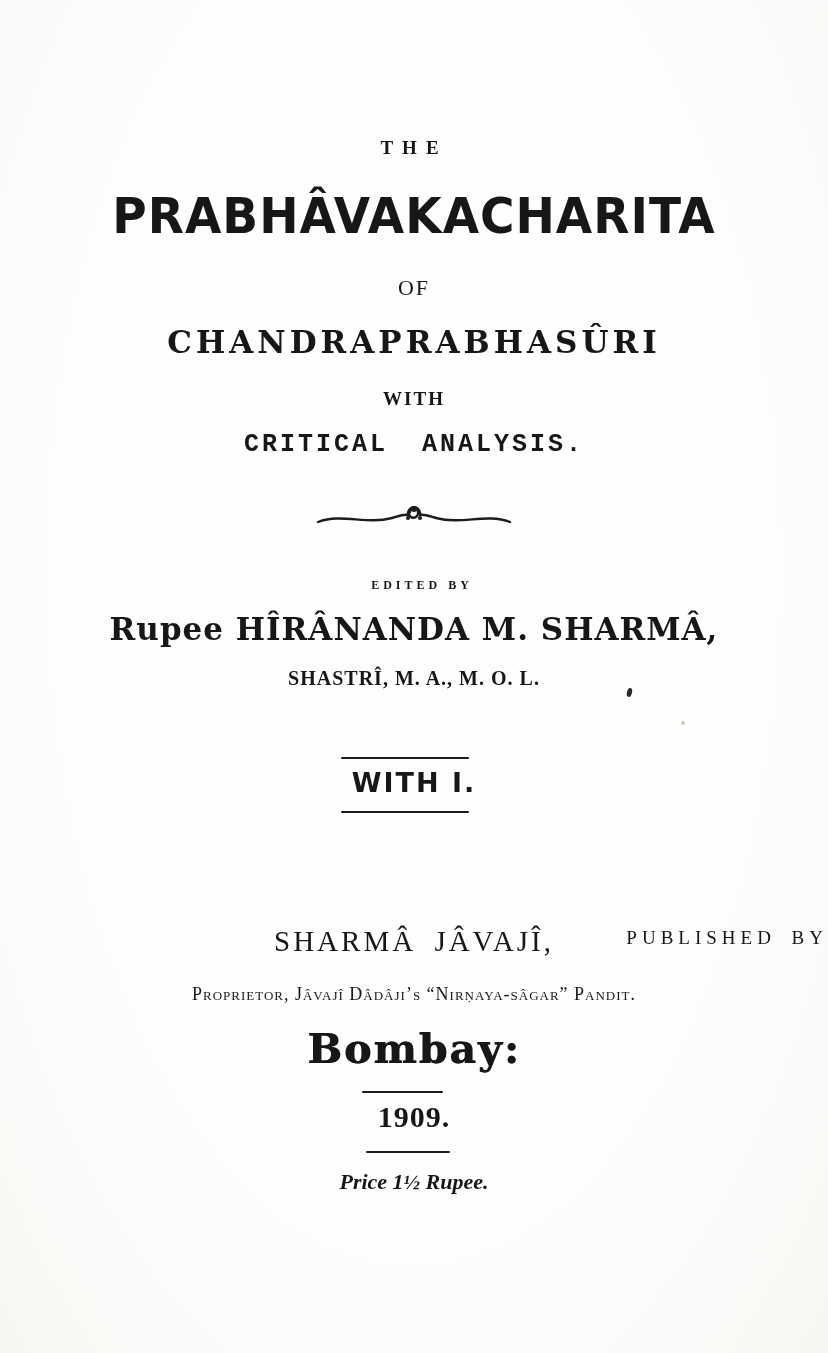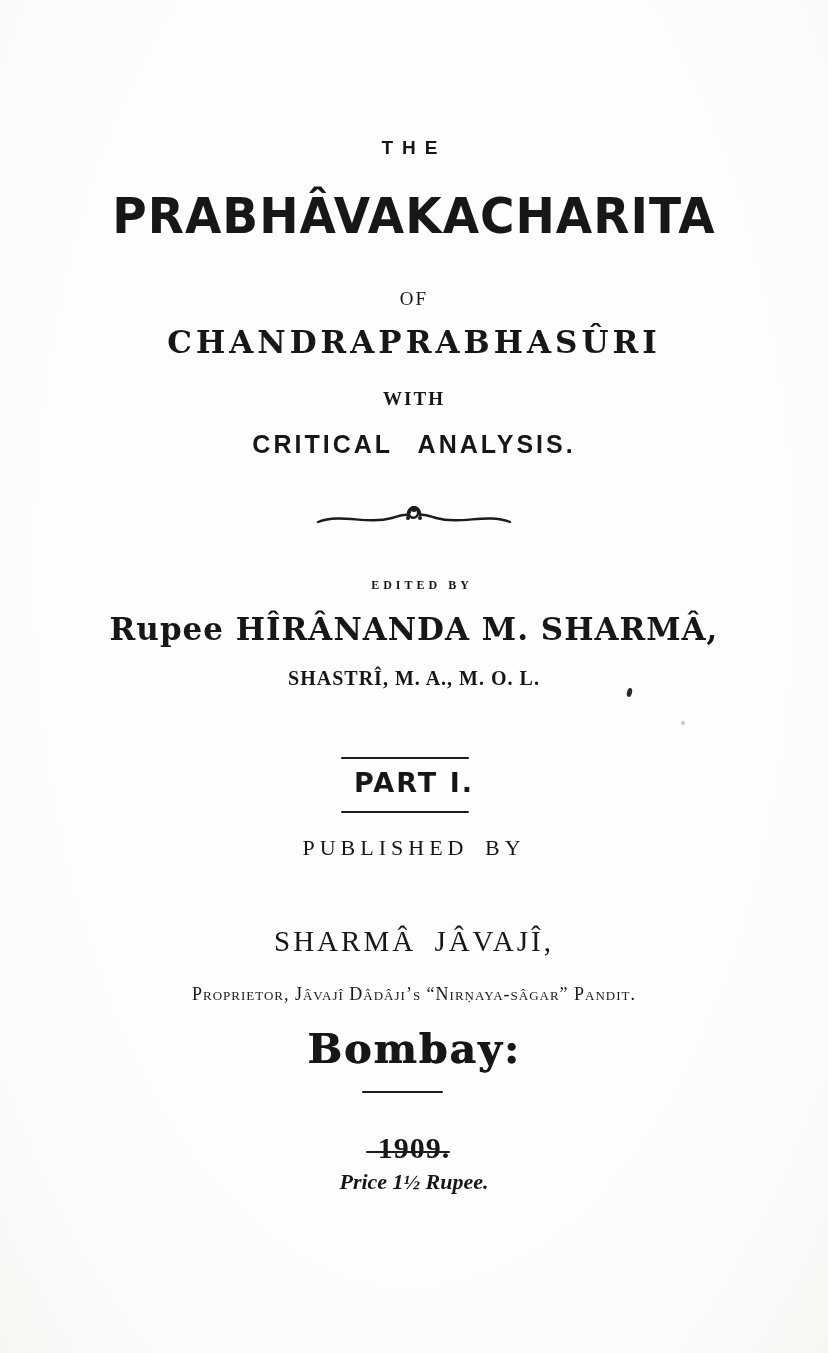--- a/index.html
+++ b/index.html
@@ -14,39 +14,39 @@
     overflow: hidden;
   }
   .line {
     position: absolute;
     left: 0;
     width: 100%;
     text-align: center;
     white-space: nowrap;
     line-height: 1;
   }
-  .series        { top: 138px; font-size: 19px; font-weight: bold; letter-spacing: 9px; font-family: Liberation Sans, sans-serif; }
+  .series        { top: 138px; font-size: 19px; font-weight: bold; letter-spacing: 9px; font-family: Liberation Serif, serif; }
   .title         { top: 192px; font-size: 47px; font-weight: bold; letter-spacing: 1px;
                    font-family: "DejaVu Sans", "Liberation Sans", sans-serif; transform: scaleY(1.04); }
-  .of            { top: 289px; font-size: 19px; letter-spacing: 2px; }
+  .of            { top: 277px; font-size: 22px; letter-spacing: 2px; }
   .subject       { top: 327px; font-size: 31px; font-weight: bold; letter-spacing: 4px; font-family: "DejaVu Serif", serif; }
   .with          { top: 389px; font-size: 19px; font-weight: bold; letter-spacing: 2px; }
-  .subtitle      { top: 432px; font-size: 25px; font-weight: bold; letter-spacing: 3px; word-spacing: 16px; font-family: Liberation Sans, sans-serif; }
+  .subtitle      { top: 432px; font-size: 25px; font-weight: bold; letter-spacing: 3px; word-spacing: 16px; font-family: Liberation Mono, monospace; }
   .ornament      { top: 502px; }
   .edited-by     { top: 579px; font-size: 12px; font-weight: bold; letter-spacing: 4px; padding-left: 8px; }
   .editor        { top: 614px; font-size: 31px; font-weight: bold; letter-spacing: 1px; font-family: "DejaVu Serif", serif; }
   .editor-titles { top: 668px; font-size: 20px; font-weight: bold; letter-spacing: 1px; }
   .part          { top: 769px; font-size: 27px; font-weight: bold; letter-spacing: 2px;
                    font-family: "DejaVu Sans", "Liberation Sans", sans-serif; }
-  .published-by  { top: 837px; font-size: 22px; letter-spacing: 5px; word-spacing: 6px; }
+  .published-by  { top: 928px; font-size: 19px; letter-spacing: 5px; word-spacing: 6px; text-align: right; }
   .publisher     { top: 927px; font-size: 29px; letter-spacing: 3px; word-spacing: 8px; }
   .publisher-role{ top: 985px; font-size: 18px; font-variant: small-caps; letter-spacing: 1px; }
   .city          { top: 1029px; font-size: 41px; font-weight: bold; letter-spacing: 2px;
                    font-family: "DejaVu Serif", serif; text-shadow: 0.8px 0 0 currentColor; }
-  .year          { top: 1102px; font-size: 30px; font-weight: bold; letter-spacing: 1px; margin-top: 31px; }
+  .year          { top: 1102px; font-size: 30px; font-weight: bold; letter-spacing: 1px; }
   .price         { top: 1171px; font-size: 22px; font-weight: bold; font-style: italic; }
 
   .rule { position: absolute; height: 2px; background: #1c1c1c; border-radius: 1px; }
   .rule-part-top    { top: 757px;  left: 341px; width: 128px; }
   .rule-part-bottom { top: 811px;  left: 341px; width: 128px; }
   .rule-year-top    { top: 1091px; left: 362px; width: 81px;  }
   .rule-year-bottom { top: 1151px; left: 366px; width: 84px;  }
 
   .speck-1 { position: absolute; left: 627px; top: 688px; width: 5px; height: 9px;
              background: #2a2a2a; border-radius: 45% 60% 50% 55%; transform: rotate(16deg); }
@@ -88,21 +88,21 @@
   <div class="line edited-by">EDITED BY</div>
 
   <div class="line editor">Rupee HÎRÂNANDA M. SHARMÂ,</div>
 
   <div class="line editor-titles">SHASTRÎ, M. A., M. O. L.</div>
 
   <div class="speck-1"></div>
   <div class="speck-2"></div>
 
   <div class="rule rule-part-top"></div>
-  <div class="line part">PART I.</div>
+  <div class="line part">WITH I.</div>
   <div class="rule rule-part-bottom"></div>
 
   <div class="line published-by">PUBLISHED BY</div>
 
   <div class="line publisher">SHARMÂ JÂVAJÎ,</div>
 
   <div class="line publisher-role">Proprietor, Jâvajî Dâdâji’s “Nirṇaya-sâgar” Pandit.</div>
 
   <div class="line city">Bombay:</div>
 

